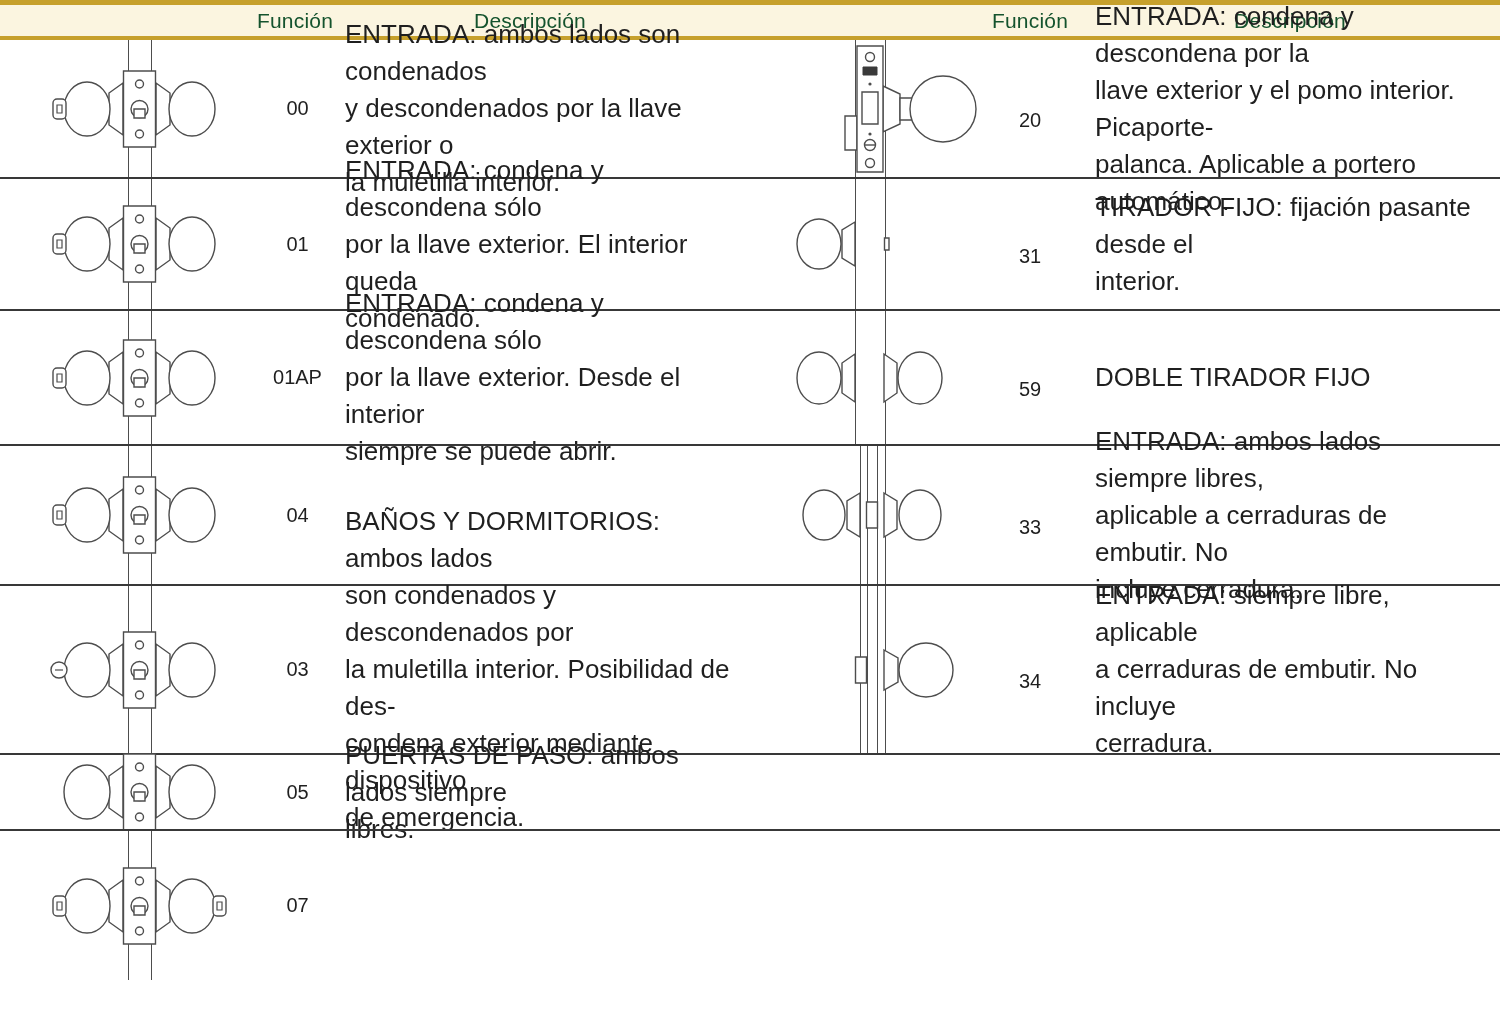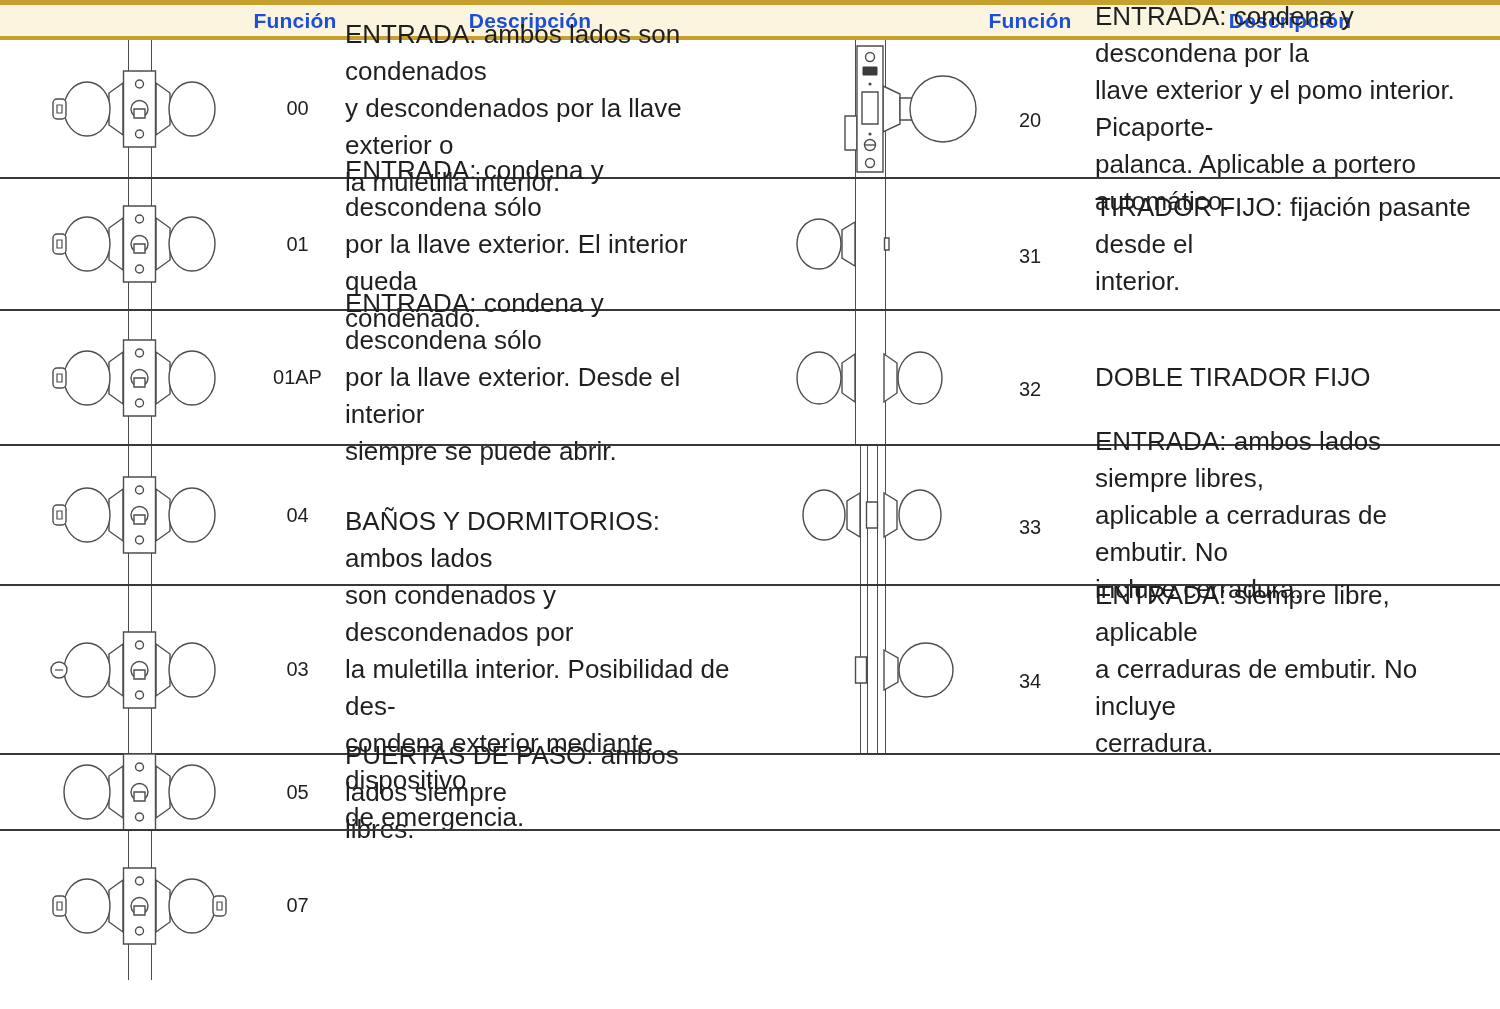--- a/index.html
+++ b/index.html
@@ -6,21 +6,21 @@
   .page{
     position:relative;width:1500px;height:1009px;background:#ffffff;
     font-family:"Liberation Sans",sans-serif;color:#1f1f1f;overflow:hidden;
   }
   
   .goldbar-top{position:absolute;left:0;top:0;width:1500px;height:5px;background:#c6a02c;}
   .header-band{position:absolute;left:0;top:5px;width:1500px;height:31px;background:#fbf5e0;}
   .goldbar-bottom{position:absolute;left:0;top:36px;width:1500px;height:4px;background:#c6a02c;}
   .hlabel{
     position:absolute;top:0;height:31px;line-height:31px;text-align:center;
-    font-size:21px;color:#1d4ed8;letter-spacing:.2px;font-weight:bold;
+    font-size:21px;color:#14532d;letter-spacing:.2px;
   }
   .hlabel.f-l{left:240px;width:110px;}
   .hlabel.d-l{left:400px;width:260px;}
   .hlabel.f-r{left:975px;width:110px;}
   .hlabel.d-r{left:1160px;width:260px;}
   
   .rows{position:absolute;left:0;top:40px;width:1500px;}
   .row{position:relative;width:1500px;box-sizing:border-box;}
   .row + .row{border-top:2px solid #383838;}
   .r1{height:137px;}.r2{height:132px;}.r3{height:135px;}.r4{height:140px;}
@@ -158,21 +158,21 @@
 siempre se puede abrir.</div>
       <div class="diagram dg-r">
           <div class="band" style="left:105px;width:29px"></div>
           <svg class="asm" width="235" height="120" viewBox="0 0 235 120">
             <polygon points="105,36 92,45 92,75 105,84" fill="#fff" stroke="#4d4d4d" stroke-width="1.4"></polygon>
             <ellipse cx="69" cy="60" rx="22" ry="26" fill="#fff" stroke="#4d4d4d" stroke-width="1.4"></ellipse>
             <polygon points="134,36 147,45 147,75 134,84" fill="#fff" stroke="#4d4d4d" stroke-width="1.4"></polygon>
             <ellipse cx="170" cy="60" rx="22" ry="26" fill="#fff" stroke="#4d4d4d" stroke-width="1.4"></ellipse>
           </svg>
         </div>
-      <div class="cell code code-r">32</div>
+      <div class="cell code code-r">59</div>
       <div class="cell desc desc-r">DOBLE TIRADOR FIJO</div>
     </div>
 
     <div class="row r4">
       <div class="diagram dg-l">
           <div class="band" style="left:128px;width:22px"></div>
           <svg class="asm" width="240" height="120" viewBox="0 0 240 120">
             <polygon points="123,34 109,44 109,76 123,86" fill="#fff" stroke="#4d4d4d" stroke-width="1.4"></polygon>
             <ellipse cx="87" cy="60" rx="23" ry="27" fill="#fff" stroke="#4d4d4d" stroke-width="1.4"></ellipse>
             <polygon points="156,34 170,44 170,76 156,86" fill="#fff" stroke="#4d4d4d" stroke-width="1.4"></polygon>

